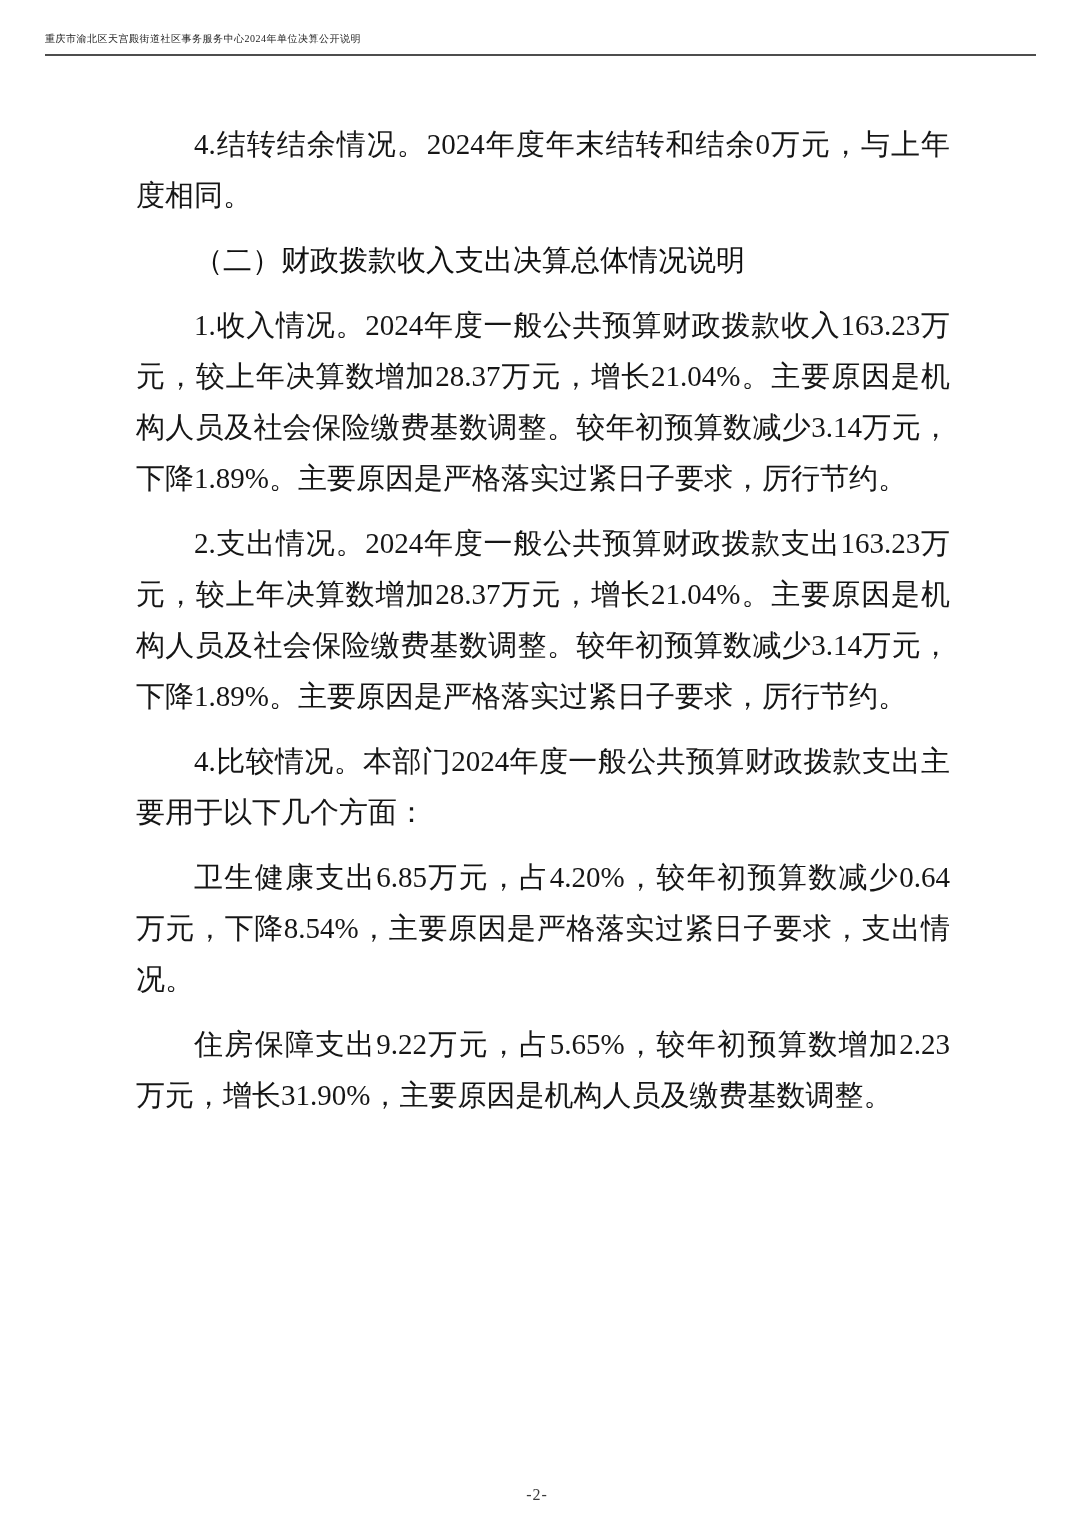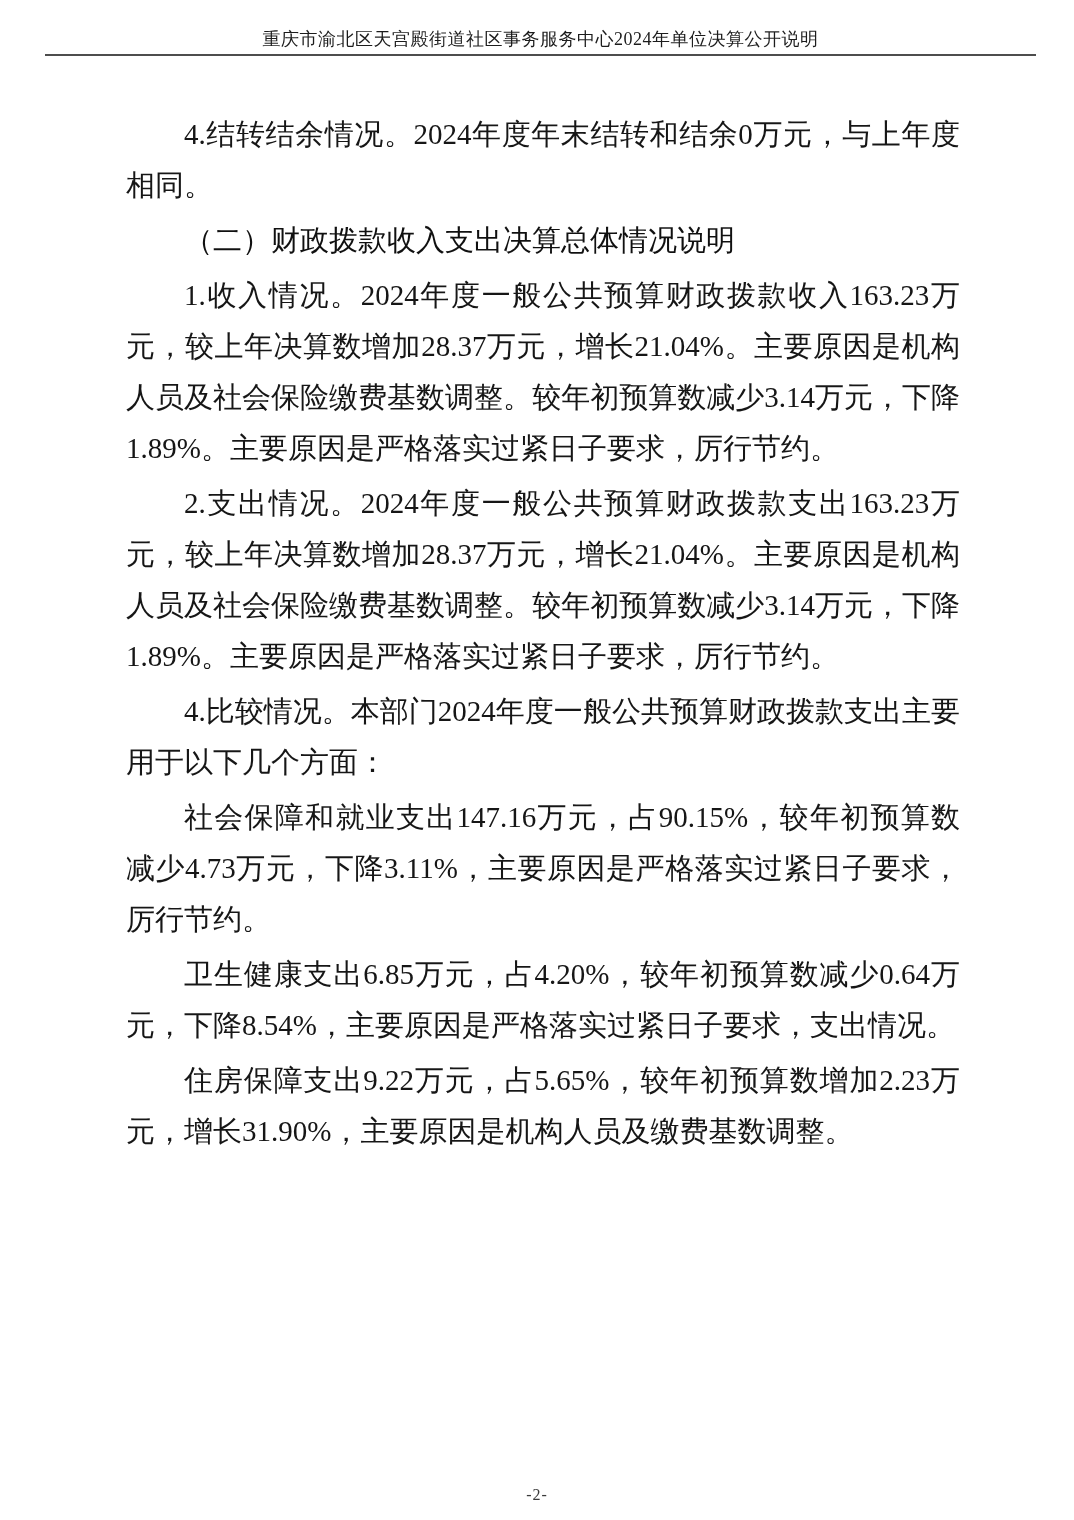--- a/index.html
+++ b/index.html
@@ -16,43 +16,42 @@
     color: #141414;
     overflow: hidden;
   }
   .header {
     position: absolute;
     top: 30px;
     left: 45px;
     right: 38px;
   }
   .header-title {
-    font-size: 18px;
+    font-size: 10px;
     line-height: 18px;
     color: #1c1c1c;
     letter-spacing: 0.5px;
-    text-align: center;
   }
   .header-rule {
     margin-top: 6px;
     height: 0;
     border-bottom: 2px solid #4d4d4d;
   }
   .content {
     position: absolute;
     top: 105px;
     left: 122px;
     width: 842px;
     font-size: 29px;
     line-height: 51px;
     text-align: justify;
     word-break: break-all;
   }
   .para {
-    margin: 4px;
+    margin: 14px;
     text-indent: 2em;
     color: #161616;
   }
   .para.heading {
     font-weight: normal;
     color: #101010;
   }
   .footer {
     position: absolute;
     left: 0;
@@ -75,21 +74,20 @@
     <div class="header-title">重庆市渝北区天宫殿街道社区事务服务中心2024年单位决算公开说明</div>
     <div class="header-rule"></div>
   </div>
 
   <div class="content">
       <p class="para">4.结转结余情况。2024年度年末结转和结余0万元，与上年度相同。</p>
       <p class="para heading">（二）财政拨款收入支出决算总体情况说明</p>
       <p class="para">1.收入情况。2024年度一般公共预算财政拨款收入163.23万元，较上年决算数增加28.37万元，增长21.04%。主要原因是机构人员及社会保险缴费基数调整。较年初预算数减少3.14万元，下降1.89%。主要原因是严格落实过紧日子要求，厉行节约。</p>
       <p class="para">2.支出情况。2024年度一般公共预算财政拨款支出163.23万元，较上年决算数增加28.37万元，增长21.04%。主要原因是机构人员及社会保险缴费基数调整。较年初预算数减少3.14万元，下降1.89%。主要原因是严格落实过紧日子要求，厉行节约。</p>
       <p class="para">4.比较情况。本部门2024年度一般公共预算财政拨款支出主要用于以下几个方面：</p>
-      <p class="para">社会保障和就业支出147.16万元，占90.15%，较年初预算数减少4.73万元，下降3.11%，主要原因是严格落实过紧日子要求，厉行节约。</p>
       <p class="para">卫生健康支出6.85万元，占4.20%，较年初预算数减少0.64万元，下降8.54%，主要原因是严格落实过紧日子要求，支出情况。</p>
       <p class="para">住房保障支出9.22万元，占5.65%，较年初预算数增加2.23万元，增长31.90%，主要原因是机构人员及缴费基数调整。</p>
     </div>
 
   <div class="footer">
     <span class="page-number">-2-</span>
   </div>
 
 </div>
 

